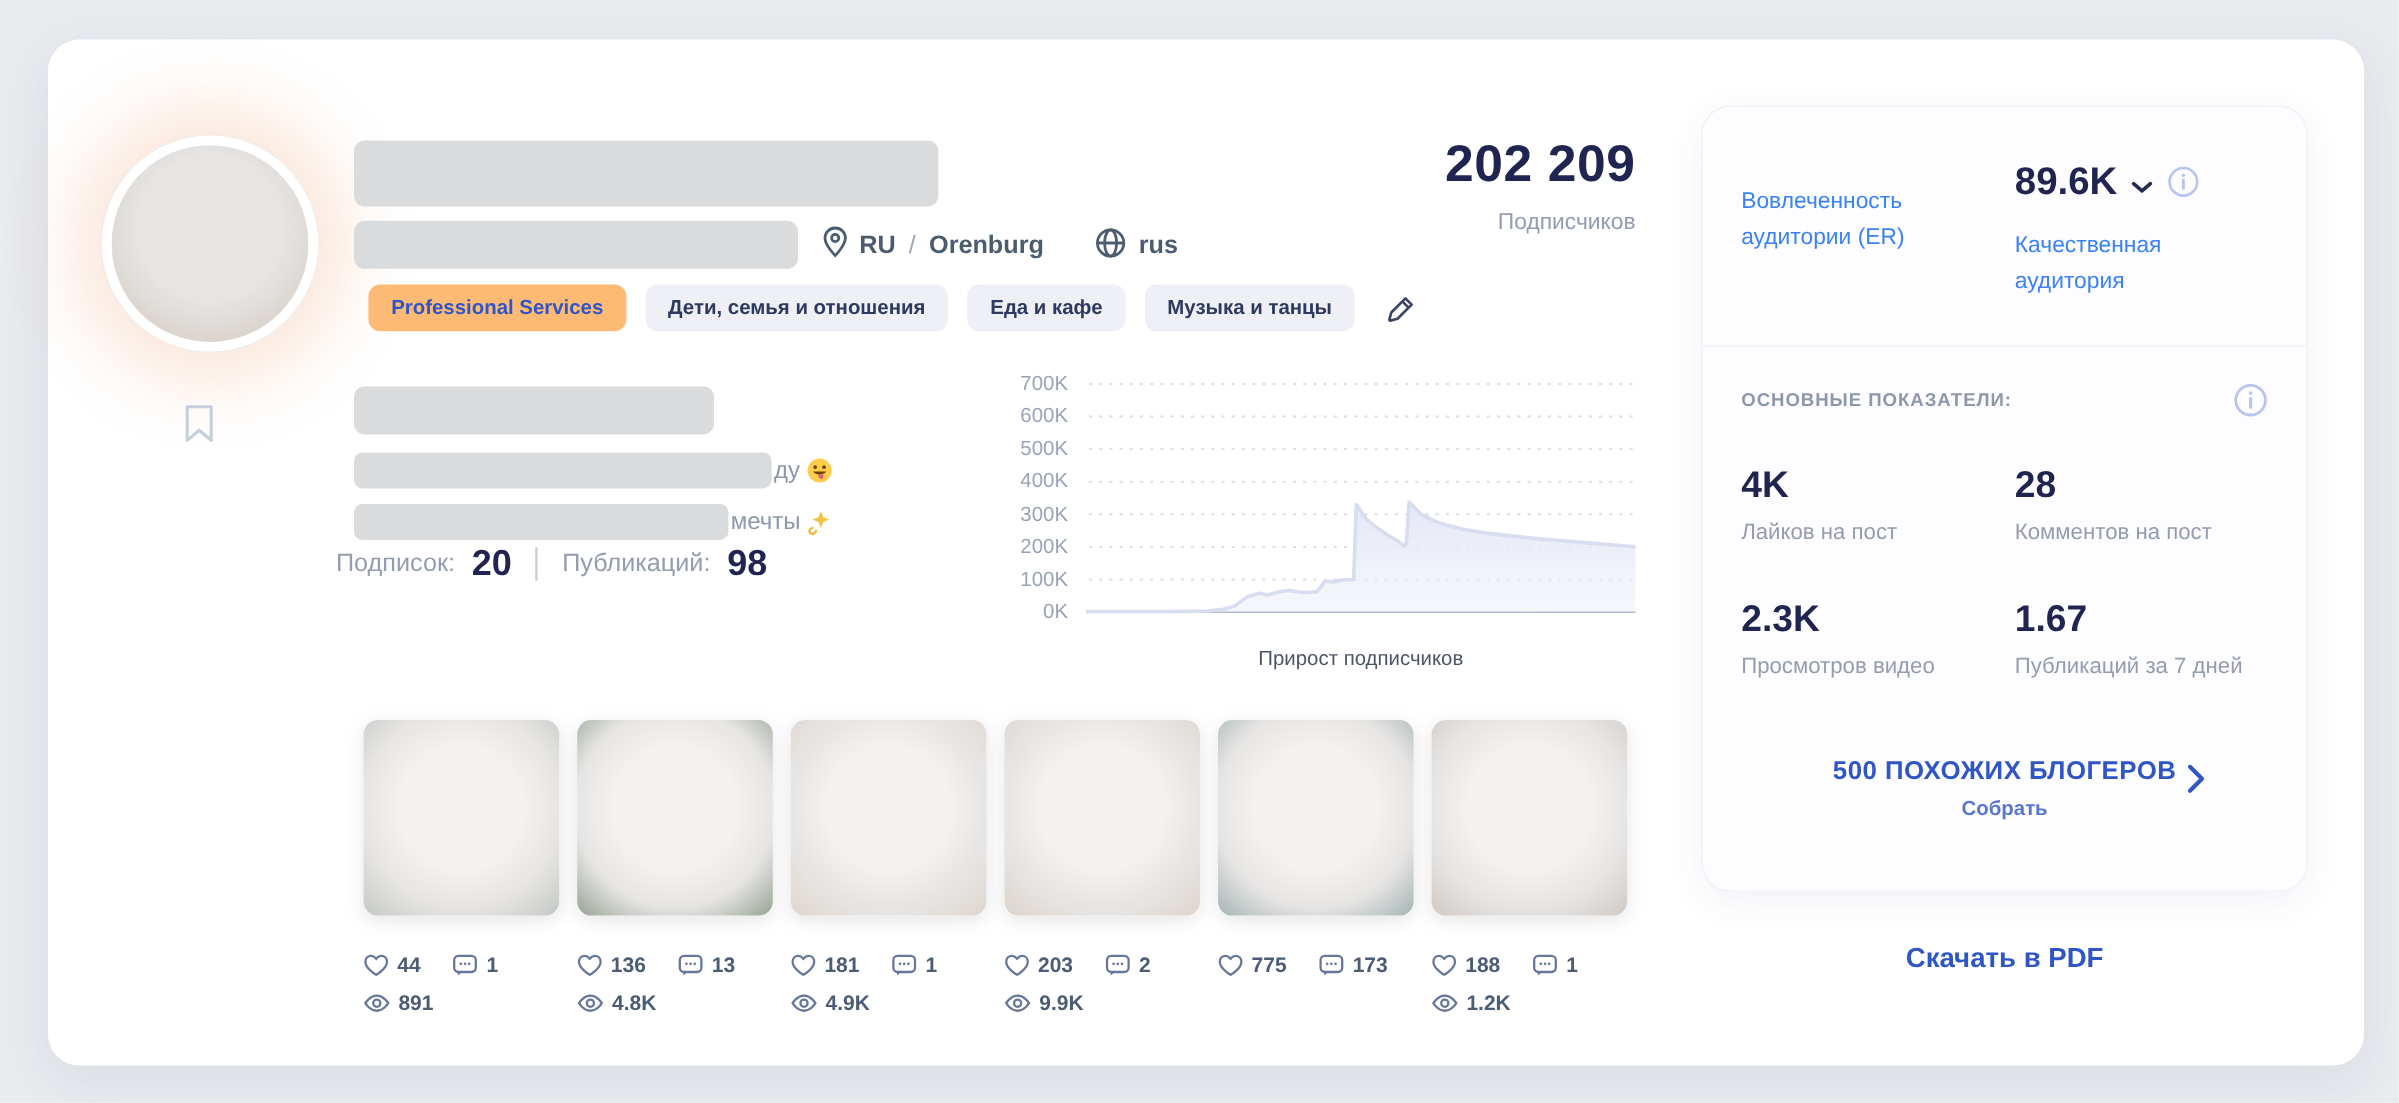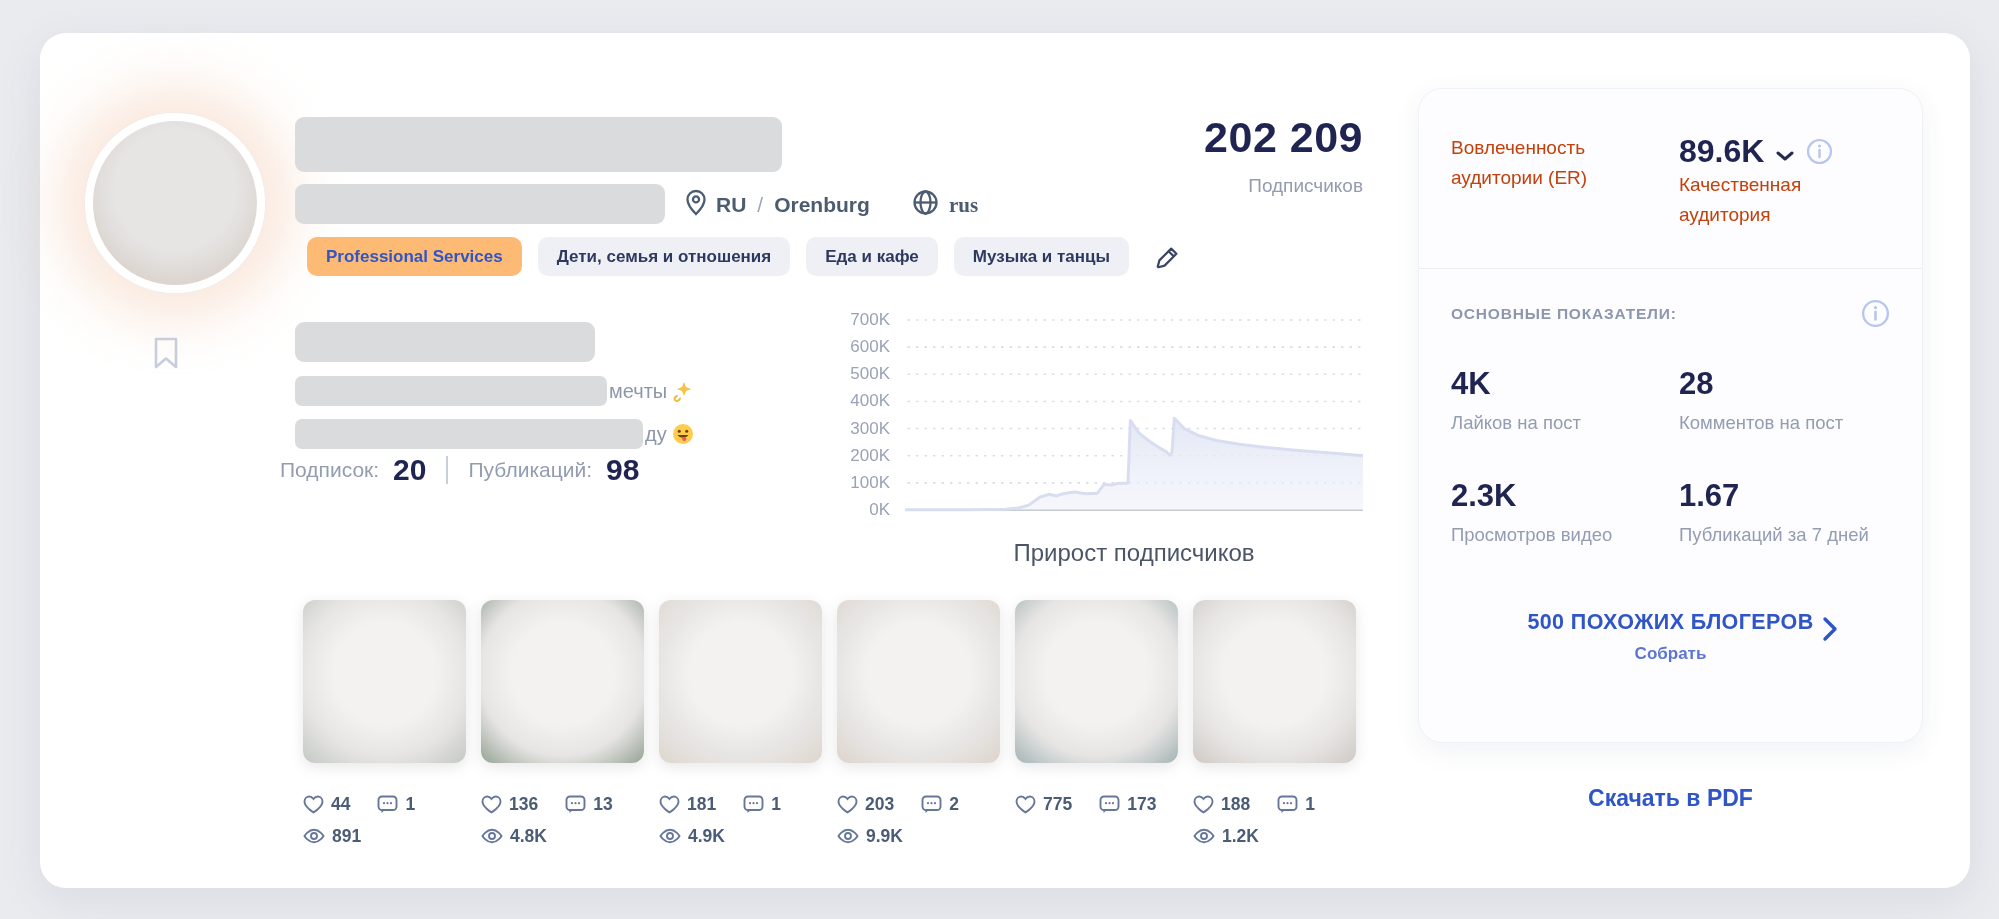--- a/index.html
+++ b/index.html
@@ -27,21 +27,21 @@
   .bookmark { position:absolute; left:108px; top:300px; width:36px; height:40px; }
   
   .blur-bar { background:#dadbdd; border-radius:9px; display:inline-block; }
   .name-blur { position:absolute; left:255px; top:84px; width:487px; height:55px; }
   .row2 { position:absolute; left:255px; top:151px; height:42px; }
   .row2 .blur-bar { width:370px; height:40px; }
   .location { position:absolute; left:645px; top:151px; height:42px; display:flex; align-items:center; gap:9px;
     font-size:21px; font-weight:700; color:#4c5c70; }
   .location .sep { color:#9aa6b6; font-weight:400; padding:0 2px; }
   .lang { position:absolute; left:872px; top:151px; height:42px; display:flex; align-items:center; gap:10px;
-    font-size:21px; font-weight:700; color:#4c5c70;font-family:Liberation Serif, serif; }
+    font-size:21px; font-weight:700; color:#4c5c70; }
   
   .tags { position:absolute; left:267px; top:204px; display:flex; align-items:center; gap:16px; }
   .tag {
     height:39px; display:flex; align-items:center; padding:0 19px;
     border-radius:10px; background:#eef0f5; color:#2e3960;
     font-size:17px; font-weight:700; white-space:nowrap; cursor:pointer;
   }
   .tag.blue { background:#fdba74; color:#2f55c7; }
   .pencil-btn { margin-left:8px; width:30px; height:30px; cursor:pointer; display:flex; align-items:center; justify-content:center; }
   
@@ -60,41 +60,41 @@
   
   .counts { position:absolute; left:240px; top:420px; display:flex; align-items:center; gap:14px; }
   .counts .k { font-size:21px; color:#939cb0; }
   .counts .v { font-size:30px; font-weight:700; color:#1f2450; }
   .counts .bar { width:2px; height:28px; background:#c9cfda; margin:0 6px; }
   
   .chart-y { position:absolute; left:758px; top:277px; width:100px; height:210px; }
   .chart-y .tick { position:absolute; right:8px; transform:translateY(-50%); font-size:17px; color:#99a2b6; }
   .chart-plot { position:absolute; left:865px; top:277px; width:458px; height:210px; }
   .chart-title { position:absolute; left:865px; top:506px; width:458px; text-align:center;
-    font-size:24px; color:#4b5566; }
+    font-size:17px; color:#4b5566; }
   
   .posts { position:absolute; left:263px; top:567px; display:flex; gap:15px; }
   .post { width:163px; }
   .thumb { width:163px; height:163px; border-radius:12px; cursor:pointer;
     box-shadow:0 4px 14px rgba(120,120,130,.18); }
   .stats-row { margin-top:30px; display:flex; align-items:center; gap:27px; height:22px; }
   .stats-row.r2 { margin-top:10px;text-align:center; }
   .stat { display:flex; align-items:center; gap:7px; }
   .stat .n { font-size:17.5px; font-weight:700; color:#4b5c77; }
   .stat svg { display:block; }
   
   .panel {
     position:absolute; left:1378px; top:55px; width:505px; height:655px;
     background:#fdfdff; border:1px solid #f0f1f6; border-radius:24px;
     box-shadow:0 8px 28px rgba(63,75,112,.07);
     padding:44px 32px 0 32px;
   }
   .er-grid { display:grid; grid-template-columns:228px 1fr; }
   .big-val { font-size:32px; font-weight:700; color:#1f2450; display:flex; align-items:center; gap:12px; }
-  .metric-lbl { margin-top:0; font-size:19px; line-height:30px; color:#c2410c; }
+  .metric-lbl { margin-top:20px; font-size:19px; line-height:30px; color:#3b82f6; }
   .divider { height:1px; background:#eceef3; margin:38px -32px 0 -32px; }
   .sec-head { margin-top:30px; display:flex; justify-content:space-between; align-items:center; }
   .sec-title { font-size:15.5px; font-weight:700; letter-spacing:.8px; color:#8d97ab; }
   .metrics { margin-top:38px; display:grid; grid-template-columns:228px 1fr; row-gap:44px; }
   .metric .v { font-size:31px; font-weight:700; color:#1f2450; }
   .metric .l { margin-top:10px; font-size:18.5px; color:#939cb0; white-space:nowrap; }
   .similar { margin-top:64px; position:relative; text-align:center; cursor:pointer; }
   .similar .t { font-size:21.5px; font-weight:700; color:#2f55c7; letter-spacing:.4px; }
   .similar .s { margin-top:9px; font-size:17px; font-weight:600; color:#5b76d0; }
   .similar .chev { position:absolute; right:52px; top:6px; }
@@ -158,40 +158,40 @@
     </span>
   </div>
 
   <div class="followers">
     <div class="num">202 209</div>
     <div class="lbl">Подписчиков</div>
   </div>
 
   <div class="bio">
     <div class="blur-bar bar1"></div>
-    <div class="bio-line l3">
-      <span class="blur-bar"></span>
-      <span class="bio-tail">мечты</span>
-      <span class="emoji">
-        <svg width="24" height="24" viewBox="0 0 24 24">
-          <path d="M13 3l2 5 5 2-5 2-2 5-2-5-5-2 5-2z" fill="#f6c344"></path>
-          <path d="M6 17c-2.5 1-3.5 3-1.5 4.5 1.6 1.2 4-.2 4.5-2" fill="none" stroke="#f0b93a" stroke-width="2" stroke-linecap="round"></path>
-        </svg>
-      </span>
-    </div>
     <div class="bio-line l2">
       <span class="blur-bar"></span>
       <span class="bio-tail">ду</span>
       <span class="emoji">
         <svg width="24" height="24" viewBox="0 0 24 24">
           <circle cx="12" cy="12" r="10" fill="#ffcc4d"></circle>
           <circle cx="8.3" cy="9.3" r="1.5" fill="#664500"></circle>
           <circle cx="15.7" cy="9.3" r="1.5" fill="#664500"></circle>
           <path d="M6.5 13c1.8 3.4 9.2 3.4 11 0z" fill="#664500"></path>
           <path d="M11 15.6c0 2.2.9 3.8 2.6 3.5 1.5-.2 2-2 1.3-3.7z" fill="#e8596e"></path>
+        </svg>
+      </span>
+    </div>
+    <div class="bio-line l3">
+      <span class="blur-bar"></span>
+      <span class="bio-tail">мечты</span>
+      <span class="emoji">
+        <svg width="24" height="24" viewBox="0 0 24 24">
+          <path d="M13 3l2 5 5 2-5 2-2 5-2-5-5-2 5-2z" fill="#f6c344"></path>
+          <path d="M6 17c-2.5 1-3.5 3-1.5 4.5 1.6 1.2 4-.2 4.5-2" fill="none" stroke="#f0b93a" stroke-width="2" stroke-linecap="round"></path>
         </svg>
       </span>
     </div>
   </div>
 
   <div class="counts">
     <span class="k">Подписок:</span>
     <span class="v">20</span>
     <span class="bar"></span>
     <span class="k">Публикаций:</span>

